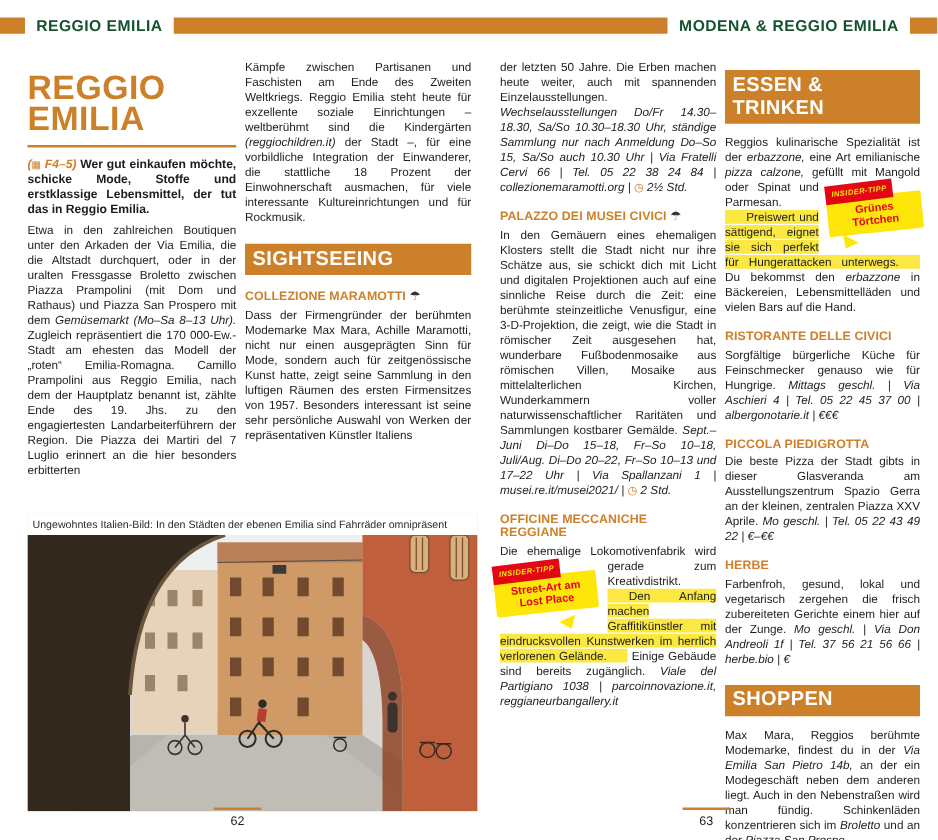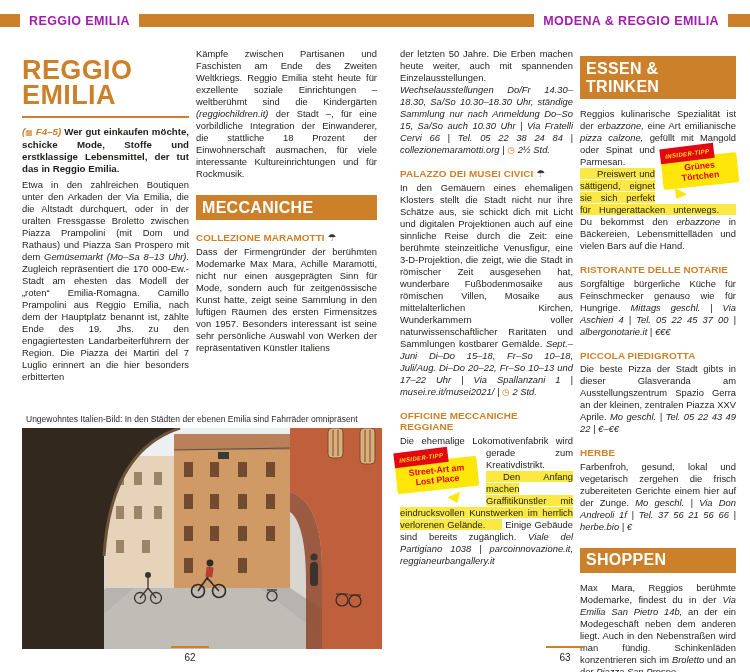--- a/index.html
+++ b/index.html
@@ -9,21 +9,21 @@
     -webkit-font-smoothing:antialiased;
   }
   *{box-sizing:border-box;}
 
   
   .runhead{position:absolute;left:0;right:0;top:14px;height:13px;display:flex;align-items:center;}
   .bar{background:#cd802a;height:13px;}
   .b1{width:20px;}
   .b2{flex:1;}
   .b3{width:22px;}
-  .rh-label{color:#a21caf;font-weight:bold;font-size:12.5px;letter-spacing:0.4px;padding:0 9px;white-space:nowrap;}
+  .rh-label{color:#14532d;font-weight:bold;font-size:12.5px;letter-spacing:0.4px;padding:0 9px;white-space:nowrap;}
 
   .col{position:absolute;}
   .col1{left:22px;top:58px;width:167px;}
   .col2{left:196px;top:48px;width:181px;}
   .col3{left:400px;top:48px;width:173px;}
   .col4{left:580px;top:48px;width:156px;}
 
   h1.ptitle{margin:0;color:#cd802a;font-size:27px;line-height:25px;font-weight:bold;letter-spacing:0.4px;}
   .title-rule{height:2px;background:#cd802a;margin:8px 0 8px;}
 
@@ -85,21 +85,21 @@
 
   <section class="col col1">
     <h1 class="ptitle"><span>REGGIO</span><br><span>EMILIA</span></h1>
     <div class="title-rule"></div>
     <p class="intro"><span class="mapref"><i>(</i><span class="grid-icon">▦</span><i> F4–5)</i></span><b> Wer gut einkaufen möchte, schicke Mode, Stoffe und erstklassige Lebensmittel, der tut das in Reggio Emilia.</b></p>
     <p class="body"><span>Etwa in den zahlreichen Boutiquen unter den Arkaden der Via Emilia, die die Altstadt durchquert, oder in der uralten Fressgasse Broletto zwischen Piazza Prampolini (mit Dom und Rathaus) und Piazza San Prospero mit dem </span><i>Gemüsemarkt (Mo–Sa 8–13 Uhr).</i><span> Zugleich repräsentiert die 170 000-Ew.-Stadt am ehesten das Modell der „roten“ Emilia-Romagna. Camillo Prampolini aus Reggio Emilia, nach dem der Hauptplatz benannt ist, zählte Ende des 19. Jhs. zu den engagiertesten Landarbeiterführern der Region. Die Piazza dei Martiri del 7 Luglio erinnert an die hier besonders erbitterten</span></p>
   </section>
 
   <section class="col col2">
     <p class="body"><span>Kämpfe zwischen Partisanen und Faschisten am Ende des Zweiten Weltkriegs. Reggio Emilia steht heute für exzellente soziale Einrichtungen – weltberühmt sind die Kindergärten </span><i>(reggiochildren.it)</i><span> der Stadt –, für eine vorbildliche Integration der Einwanderer, die stattliche 18 Prozent der Einwohnerschaft ausmachen, für viele interessante Kultureinrichtungen und für Rockmusik.</span></p>
-    <div class="secbox"><span>MECCANICHE</span></div>
+    <div class="secbox"><span>SIGHTSEEING</span></div>
     <h3 class="entry-h"><span>COLLEZIONE MARAMOTTI</span> <span class="umb">☂</span></h3>
     <p class="body">Dass der Firmengründer der berühmten Modemarke Max Mara, Achille Maramotti, nicht nur einen ausgeprägten Sinn für Mode, sondern auch für zeitgenössische Kunst hatte, zeigt seine Sammlung in den luftigen Räumen des ersten Firmensitzes von 1957. Besonders interessant ist seine sehr persönliche Auswahl von Werken der repräsentativen Künstler Italiens</p>
   </section>
 
   <figure class="photo">
     <figcaption>Ungewohntes Italien-Bild: In den Städten der ebenen Emilia sind Fahrräder omnipräsent</figcaption>
     <svg viewBox="0 0 360 221" preserveAspectRatio="none">
       <rect width="360" height="221" fill="#d9d5d0"></rect>
       <polygon points="84,0 268,0 268,130 84,150" fill="#edeff0"></polygon>
       <rect x="84" y="28" width="68" height="130" fill="#e7d3ba"></rect>
@@ -196,21 +196,21 @@
     <div class="secbox first"><span>ESSEN &amp; TRINKEN</span></div>
     <p class="body"><span>Reggios kulinarische Spezialität ist der </span><i>erbazzone,</i><span> eine Art emilianische </span><i>pizza calzone,</i><span> gefüllt mit </span><span class="badge badge-right">
           <span class="ribbon">INSIDER-TIPP</span>
           <span class="bubble">
             <span>Grünes</span>
             <span>Törtchen</span>
           </span>
           <span class="tail"></span>
         </span><span>Mangold oder Spinat und Parmesan. </span><mark>Preiswert und sättigend, eignet sie sich perfekt für Hungerattacken unterwegs.</mark><span> Du bekommst den </span><i>erbazzone</i><span> in Bäckereien, Lebensmittelläden und vielen Bars auf die Hand.</span></p>
 
-    <h3 class="entry-h">RISTORANTE DELLE NOTARIE</h3>
+    <h3 class="entry-h">RISTORANTE DELLE CIVICI</h3>
     <p class="body"><span>Sorgfältige bürgerliche Küche für Feinschmecker genauso wie für Hungrige. </span><i>Mittags geschl. | Via Aschieri 4 | Tel. 05 22 45 37 00 | albergonotarie.it | €€€</i></p>
 
     <h3 class="entry-h">PICCOLA PIEDIGROTTA</h3>
     <p class="body"><span>Die beste Pizza der Stadt gibts in dieser Glasveranda am Ausstellungszentrum Spazio Gerra an der kleinen, zentralen Piazza XXV Aprile. </span><i>Mo geschl. | Tel. 05 22 43 49 22 | €–€€</i></p>
 
     <h3 class="entry-h">HERBE</h3>
     <p class="body"><span>Farbenfroh, gesund, lokal und vegetarisch zergehen die frisch zubereiteten Gerichte einem hier auf der Zunge. </span><i>Mo geschl. | Via Don Andreoli 1f | Tel. 37 56 21 56 66 | herbe.bio | €</i></p>
 
     <div class="secbox"><span>SHOPPEN</span></div>
     <p class="body"><span>Max Mara, Reggios berühmte Modemarke, findest du in der </span><i>Via Emilia San Pietro 14b,</i><span> an der ein Modegeschäft neben dem anderen liegt. Auch in den Nebenstraßen wird man fündig. Schinkenläden konzentrieren sich im </span><i>Broletto</i><span> und an der </span><i>Piazza San Prospe-</i></p>

